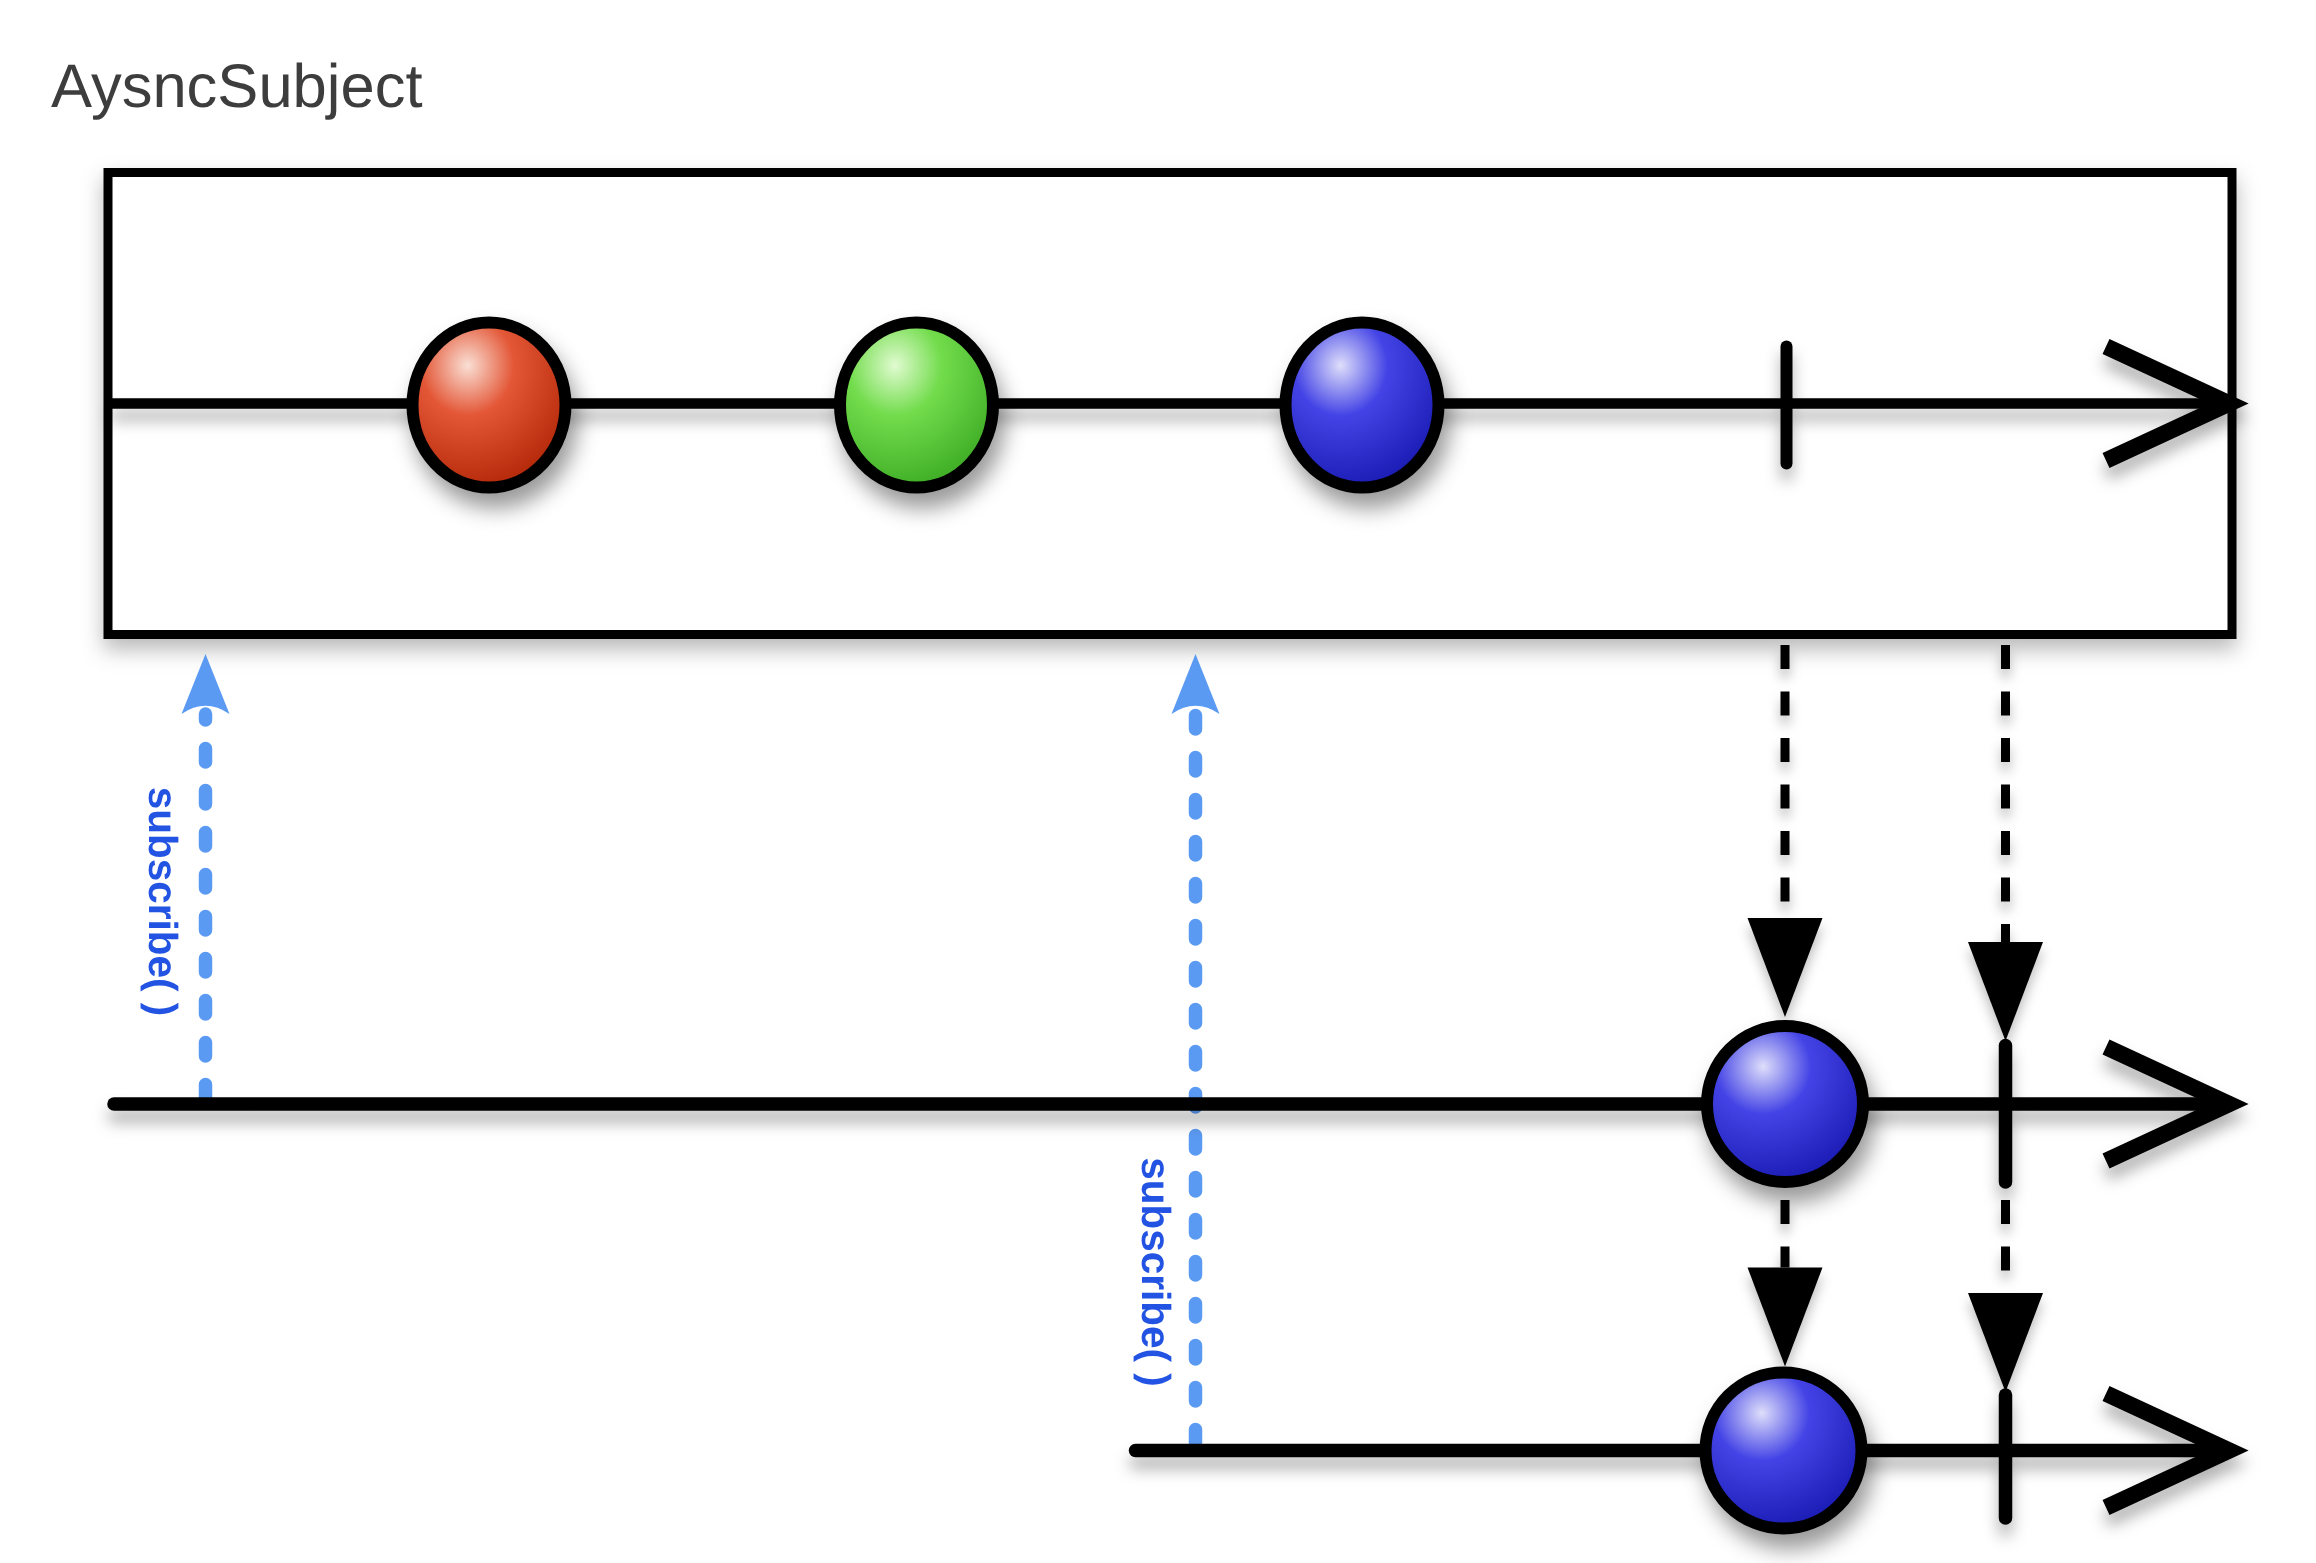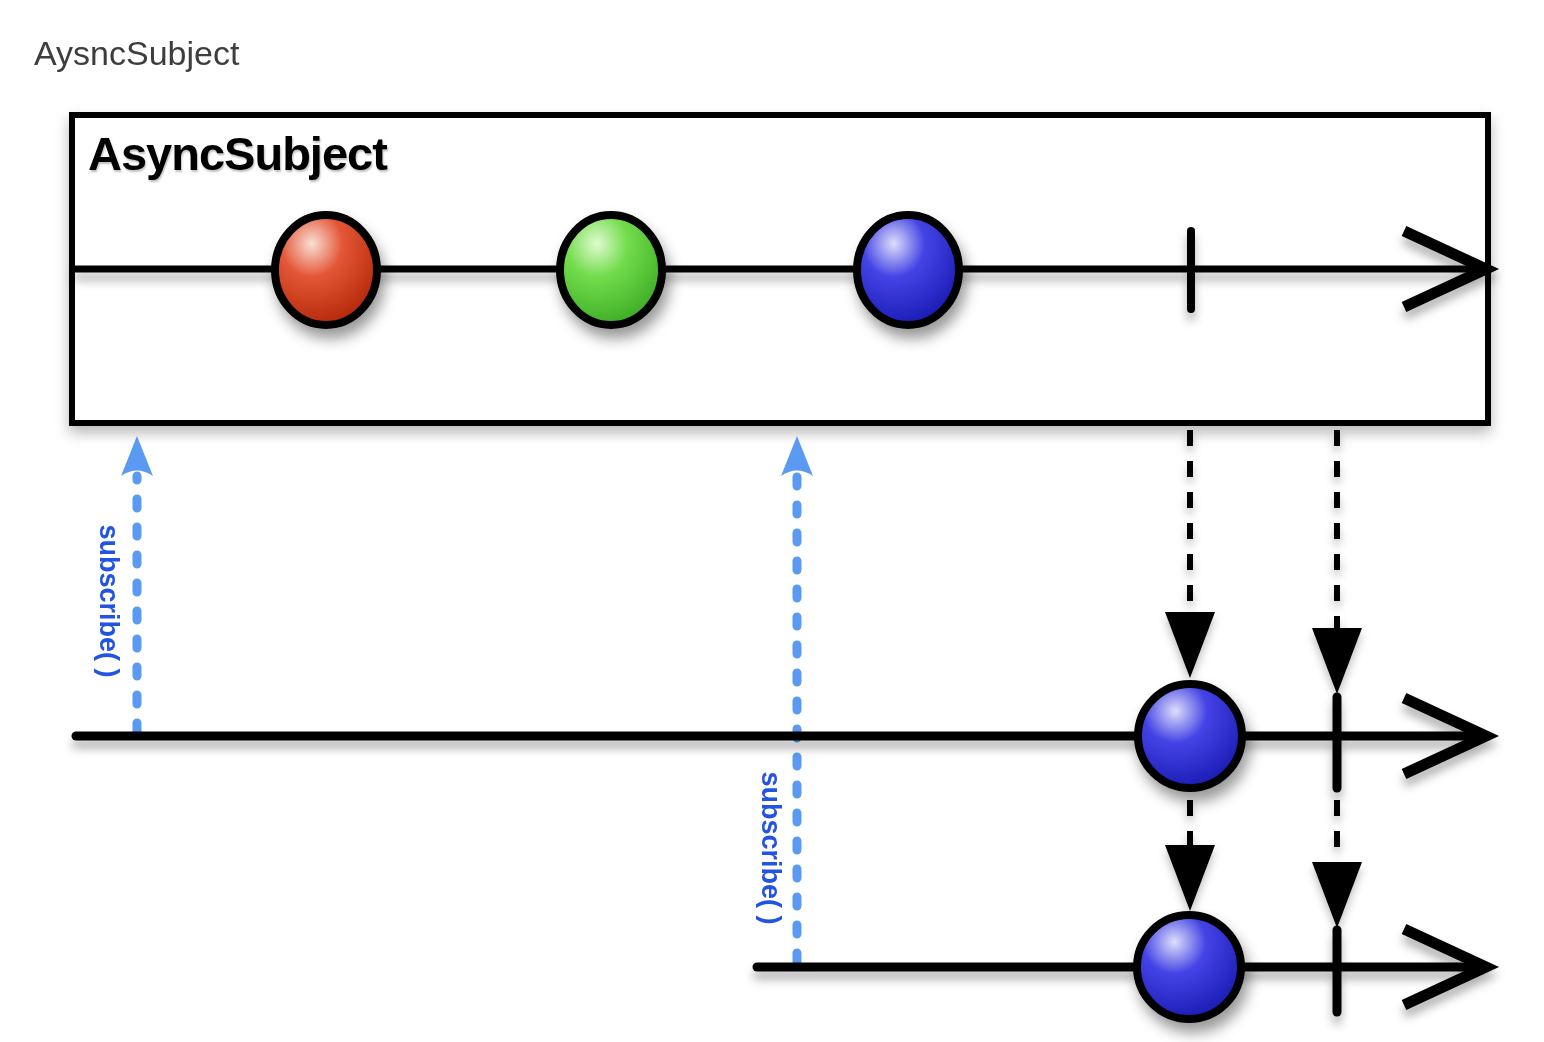--- a/index.html
+++ b/index.html
@@ -10,21 +10,21 @@
     background: #ffffff;
     overflow: hidden;
     font-family: "Liberation Sans", sans-serif;
   }
   #stage svg { position: absolute; left: 0; top: 0; }
 
   .page-title {
     position: absolute;
     left: 34px;
     top: 34px;
-    font-size: 34px;
+    font-size: 41px;
     font-weight: 400;
     color: #3d3d3d;
     white-space: nowrap;
   }
   .box-label {
     position: absolute;
     left: 88px;
     top: 126px;
     font-size: 47px;
     font-weight: 700;
@@ -132,17 +132,16 @@
       <line x1="757" y1="967" x2="1484" y2="967" stroke="#000000" stroke-width="9" stroke-linecap="round"></line>
       <polyline points="1404,929 1486,967 1404,1005" fill="none" stroke="#000000" stroke-width="11"></polyline>
       <line x1="1337" y1="930" x2="1337" y2="1012" stroke="#000000" stroke-width="9" stroke-linecap="round"></line>
     </g>
     <g class="shadow-ball">
       <circle cx="1189" cy="967" r="52" fill="url(#gradBlue)" stroke="#000000" stroke-width="8"></circle>
     </g>
   </svg>
 
   <div class="page-title">AysncSubject</div>
-  <div class="box-label">AsyncSubject</div>
   <div class="subscribe-label subscribe-label-1">subscribe( )</div>
   <div class="subscribe-label subscribe-label-2">subscribe( )</div>
 
 </div>
 
 </body></html>

